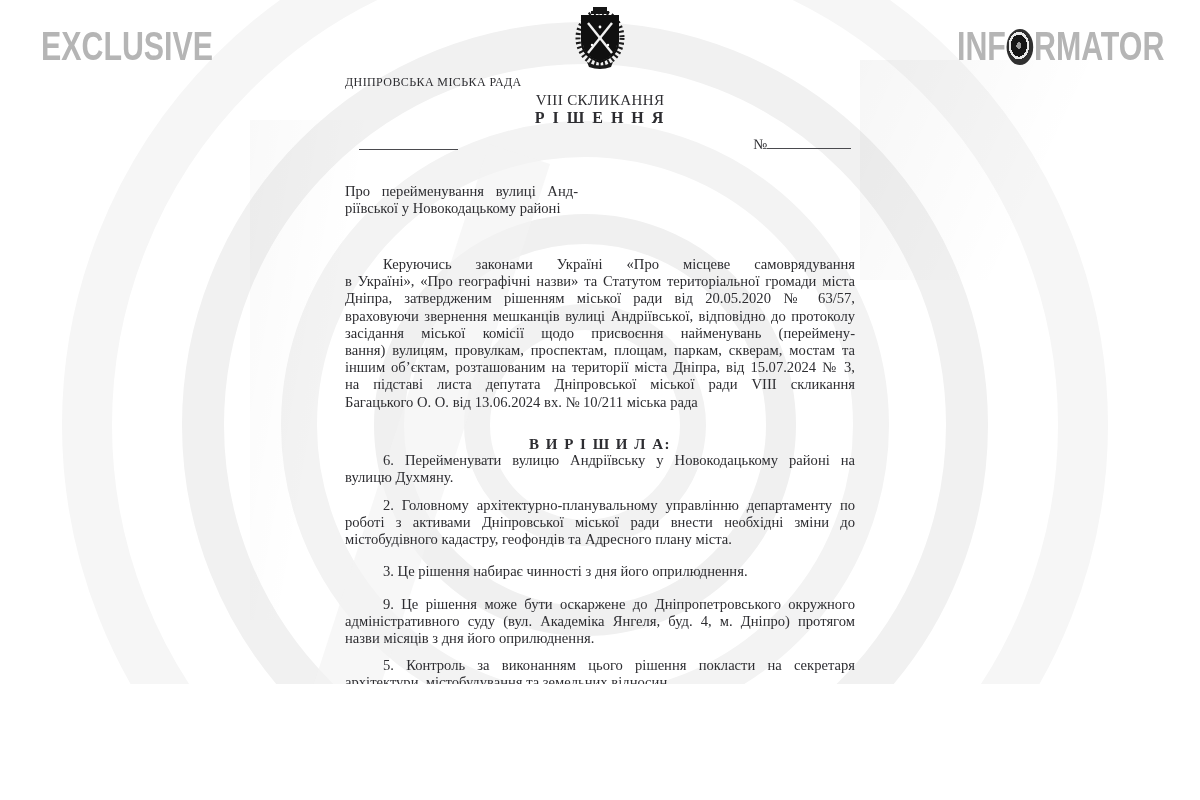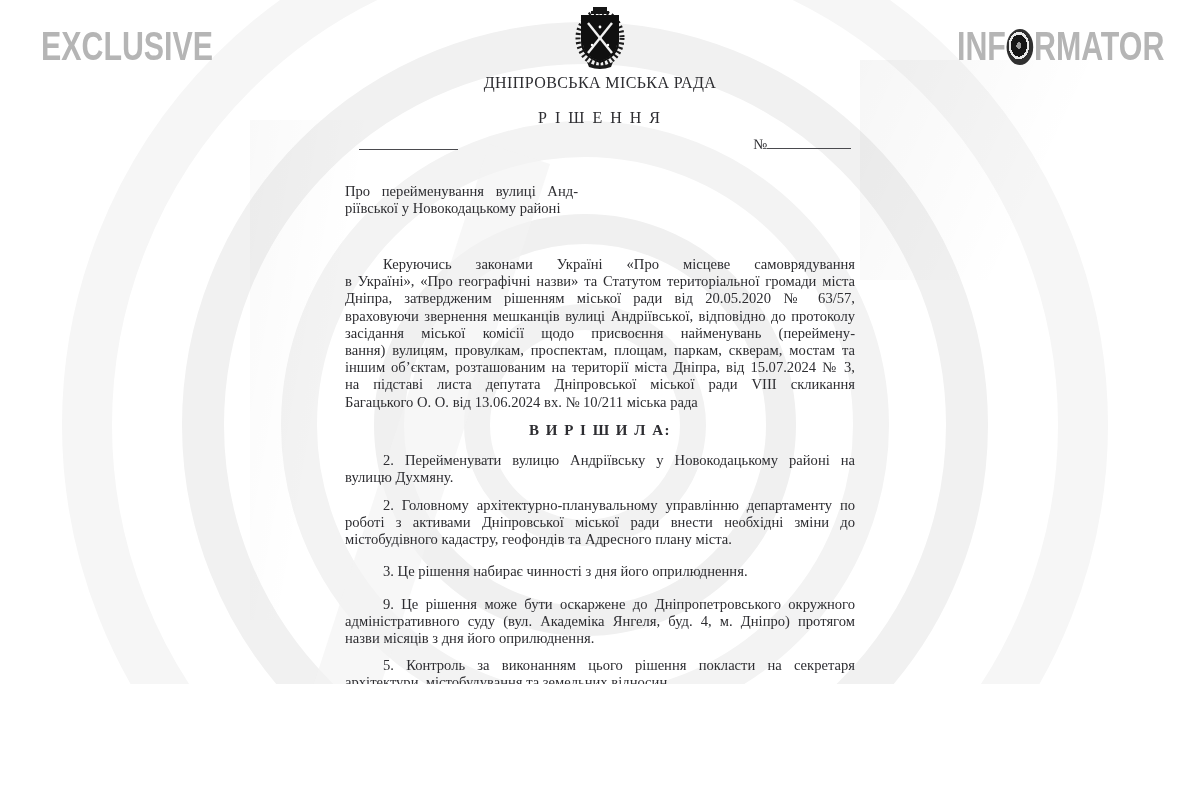--- a/index.html
+++ b/index.html
@@ -15,29 +15,29 @@
   .wm-right{left:957px;top:23px;}
   .eye{display:inline-block;width:36px;height:36px;border-radius:50%;margin:0 1px;
        vertical-align:-5px;
        background:radial-gradient(circle at 46% 46%, #9a9a9a 0 12%, #161616 12% 40%, #e9e9e9 40% 50%, #303030 50% 100%);}
 
   
   .doc{position:absolute;left:345px;top:0;width:510px;height:800px;color:var(--ink,#2d2d31);
        font-size:14.6px;line-height:17.2px;}
   .doc > div{position:absolute;}
   .emblem{left:50%;transform:translateX(-50%);top:7px;width:66px;height:62px;}
-  .h-council{top:74px;width:100%;text-align:center;font-size:16px;letter-spacing:0.4px;}
+  .h-council{top:74px;width:100%;text-align:left;font-size:12px;letter-spacing:0.4px;}
   .h-conv{top:92px;width:100%;text-align:center;font-size:15px;letter-spacing:0.4px;}
-  .h-type{top:109px;width:100%;text-align:center;font-size:16px;font-weight:normal;letter-spacing:2px;}
+  .h-type{top:109px;width:100%;text-align:center;font-size:16px;font-weight:bold;letter-spacing:2px;}
   .blank-line{left:14px;top:139px;width:99px;height:10px;border-bottom:1.3px solid #4a4a4e;}
   .num{left:408px;top:136px;width:102px;}
   .num-line{display:inline-block;width:84px;height:12px;border-bottom:1.3px solid #4a4a4e;}
   .subject{left:0;top:183px;width:233px;}
   .preamble{left:0;top:256px;width:510px;}
-  .resolved{top:422px;width:100%;text-align:center;font-weight:600;font-size:15px;letter-spacing:1.5px;}
+  .resolved{top:436px;width:100%;text-align:center;font-weight:600;font-size:15px;letter-spacing:1.5px;}
   .item{left:0;width:510px;}
   .i1{top:452px;} .i2{top:497px;} .i3{top:563px;} .i4{top:596px;} .i5{top:657px;}
   .sig-title{left:0;top:750px;}
   .sig-name{left:384px;top:757px;}
 
   
   .jlines .ln{text-align:justify;text-align-last:justify;}
   .jlines .ln:last-child{text-align-last:left;}
   .indent-first .ln:first-child{text-indent:38px;}
 
@@ -81,20 +81,21 @@
         <line x1="21" y1="16" x2="45" y2="46" stroke="#f2f2f2" stroke-width="2.4"></line>
         <line x1="45" y1="16" x2="21" y2="46" stroke="#f2f2f2" stroke-width="2.4"></line>
         <circle cx="33" cy="20" r="1.4" fill="#fff"></circle>
         <circle cx="25" cy="38" r="1.2" fill="#fff"></circle>
         <circle cx="41" cy="38" r="1.2" fill="#fff"></circle>
         <path d="M20 55 q13 7 26 0 l-2 5 q-11 4 -22 0 Z" fill="#1a1a1a"></path>
       </svg>
     </div>
 
     <div class="h-council">ДНІПРОВСЬКА МІСЬКА РАДА</div>
+    <div class="h-conv">VIII СКЛИКАННЯ</div>
     <div class="h-type">Р І Ш Е Н Н Я</div>
 
     <div class="blank-line"></div>
     <div class="num"><span>№</span><span class="num-line"></span></div>
 
     <div class="subject jlines">
         <div class="ln">Про перейменування вулиці Анд-</div>
         <div class="ln">ріївської у Новокодацькому районі</div>
       </div>
 
@@ -106,21 +107,21 @@
         <div class="ln">засідання міської комісії щодо присвоєння найменувань (переймену-</div>
         <div class="ln">вання) вулицям, провулкам, проспектам, площам, паркам, скверам, мостам та</div>
         <div class="ln">іншим об’єктам, розташованим на території міста Дніпра, від 15.07.2024 № 3,</div>
         <div class="ln">на підставі листа депутата Дніпровської міської ради VIII скликання</div>
         <div class="ln">Багацького О. О. від 13.06.2024 вх. № 10/211 міська рада</div>
       </div>
 
     <div class="resolved">В И Р І Ш И Л А:</div>
 
     <div class="item i1 jlines indent-first">
-        <div class="ln">2. Перейменувати вулицю Андріївську у Новокодацькому районі на</div>
+        <div class="ln">6. Перейменувати вулицю Андріївську у Новокодацькому районі на</div>
         <div class="ln">вулицю Духмяну.</div>
       </div>
     <div class="item i2 jlines indent-first">
         <div class="ln">2. Головному архітектурно-планувальному управлінню департаменту по</div>
         <div class="ln">роботі з активами Дніпровської міської ради внести необхідні зміни до</div>
         <div class="ln">містобудівного кадастру, геофондів та Адресного плану міста.</div>
       </div>
     <div class="item i3 jlines indent-first">
         <div class="ln">3. Це рішення набирає чинності з дня його оприлюднення.</div>
       </div>

